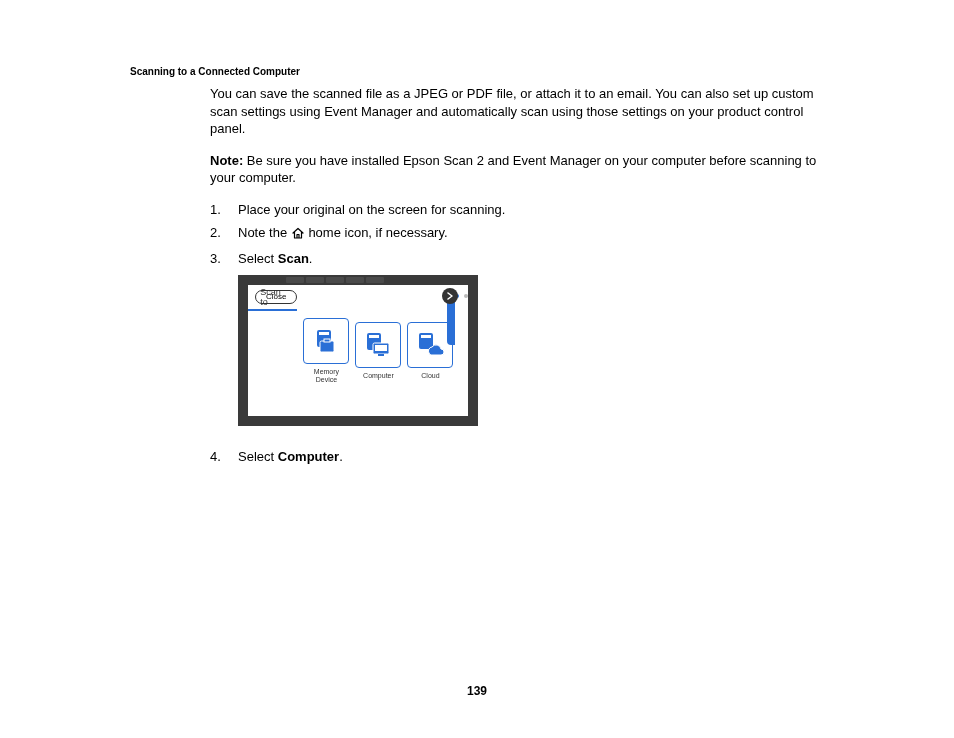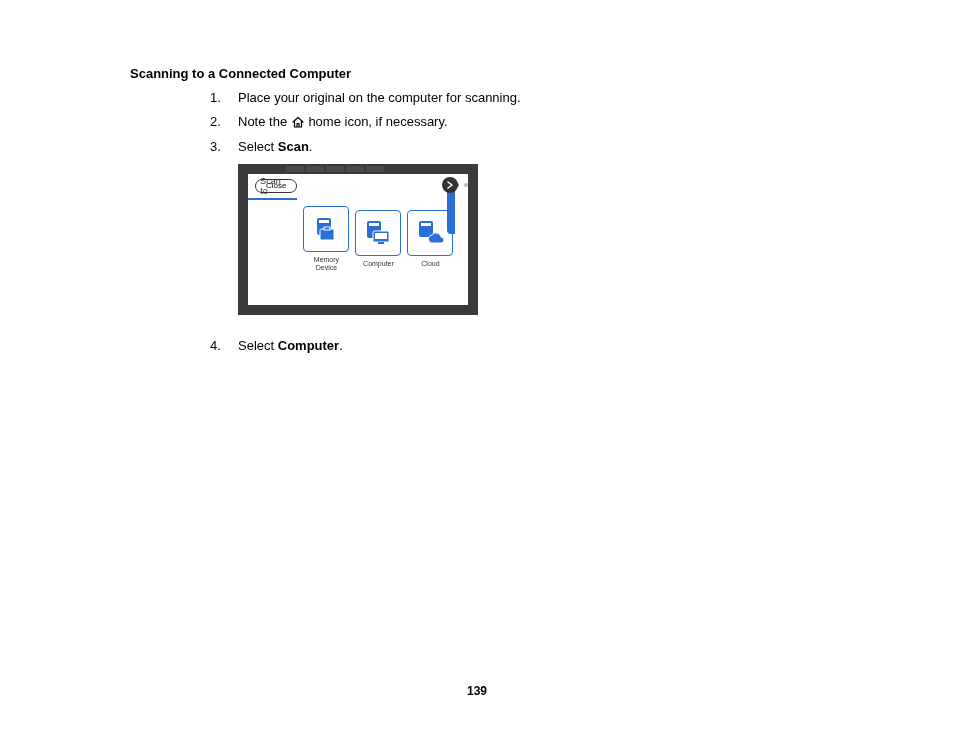--- a/index.html
+++ b/index.html
@@ -10,21 +10,21 @@
       height: 738px;
       position: relative;
       color: #000;
       font-size: 13px;
     }
     .page {
       padding: 66px 130px 0 130px;
     }
     .title {
       font-weight: bold;
-      font-size: 13px;
+      font-size: 10px;
       margin-bottom: 8px;
     }
     .body-indent {
       margin-left: 80px;
     }
     .para {
       line-height: 1.35;
       margin-bottom: 10px;
     }
     .note-para {
@@ -191,22 +191,26 @@
       font-weight: bold;
       font-size: 12px;
     }
   </style>
 </head>
 <body>
 
 <div class="page">
   <div class="title">Scanning to a Connected Computer</div>
   <div class="body-indent">
+    <p class="para">You can save the scanned file as a JPEG or PDF file, or attach it to an email. You can also set up custom scan settings using Event Manager and automatically scan using those settings on your product control panel.</p>
+    <p class="note-para">
+      <span class="note-label">Note:</span><span> Be sure you have installed Epson Scan 2 and Event Manager on your computer before scanning to your computer.</span>
+    </p>
     <ol class="steps">
-      <li>Place your original on the computer for scanning.</li>
+      <li>Place your original on the screen for scanning.</li>
       <li>
         <span>Note the </span><span class="home-icon"><svg width="14" height="12" viewBox="0 0 14 12">
               <path d="M2 6 L7 1.5 L12 6 M3.5 5 V11 H10.5 V5 M6 11 V7.5 H8 V11" fill="none" stroke="#000" stroke-width="1.2" stroke-linejoin="round" stroke-linecap="round"></path>
             </svg></span><span> home icon, if necessary.</span>
       </li>
       <li>
         <span>Select </span><span class="b">Scan</span><span>.</span>
       </li>
     </ol>
   </div>

